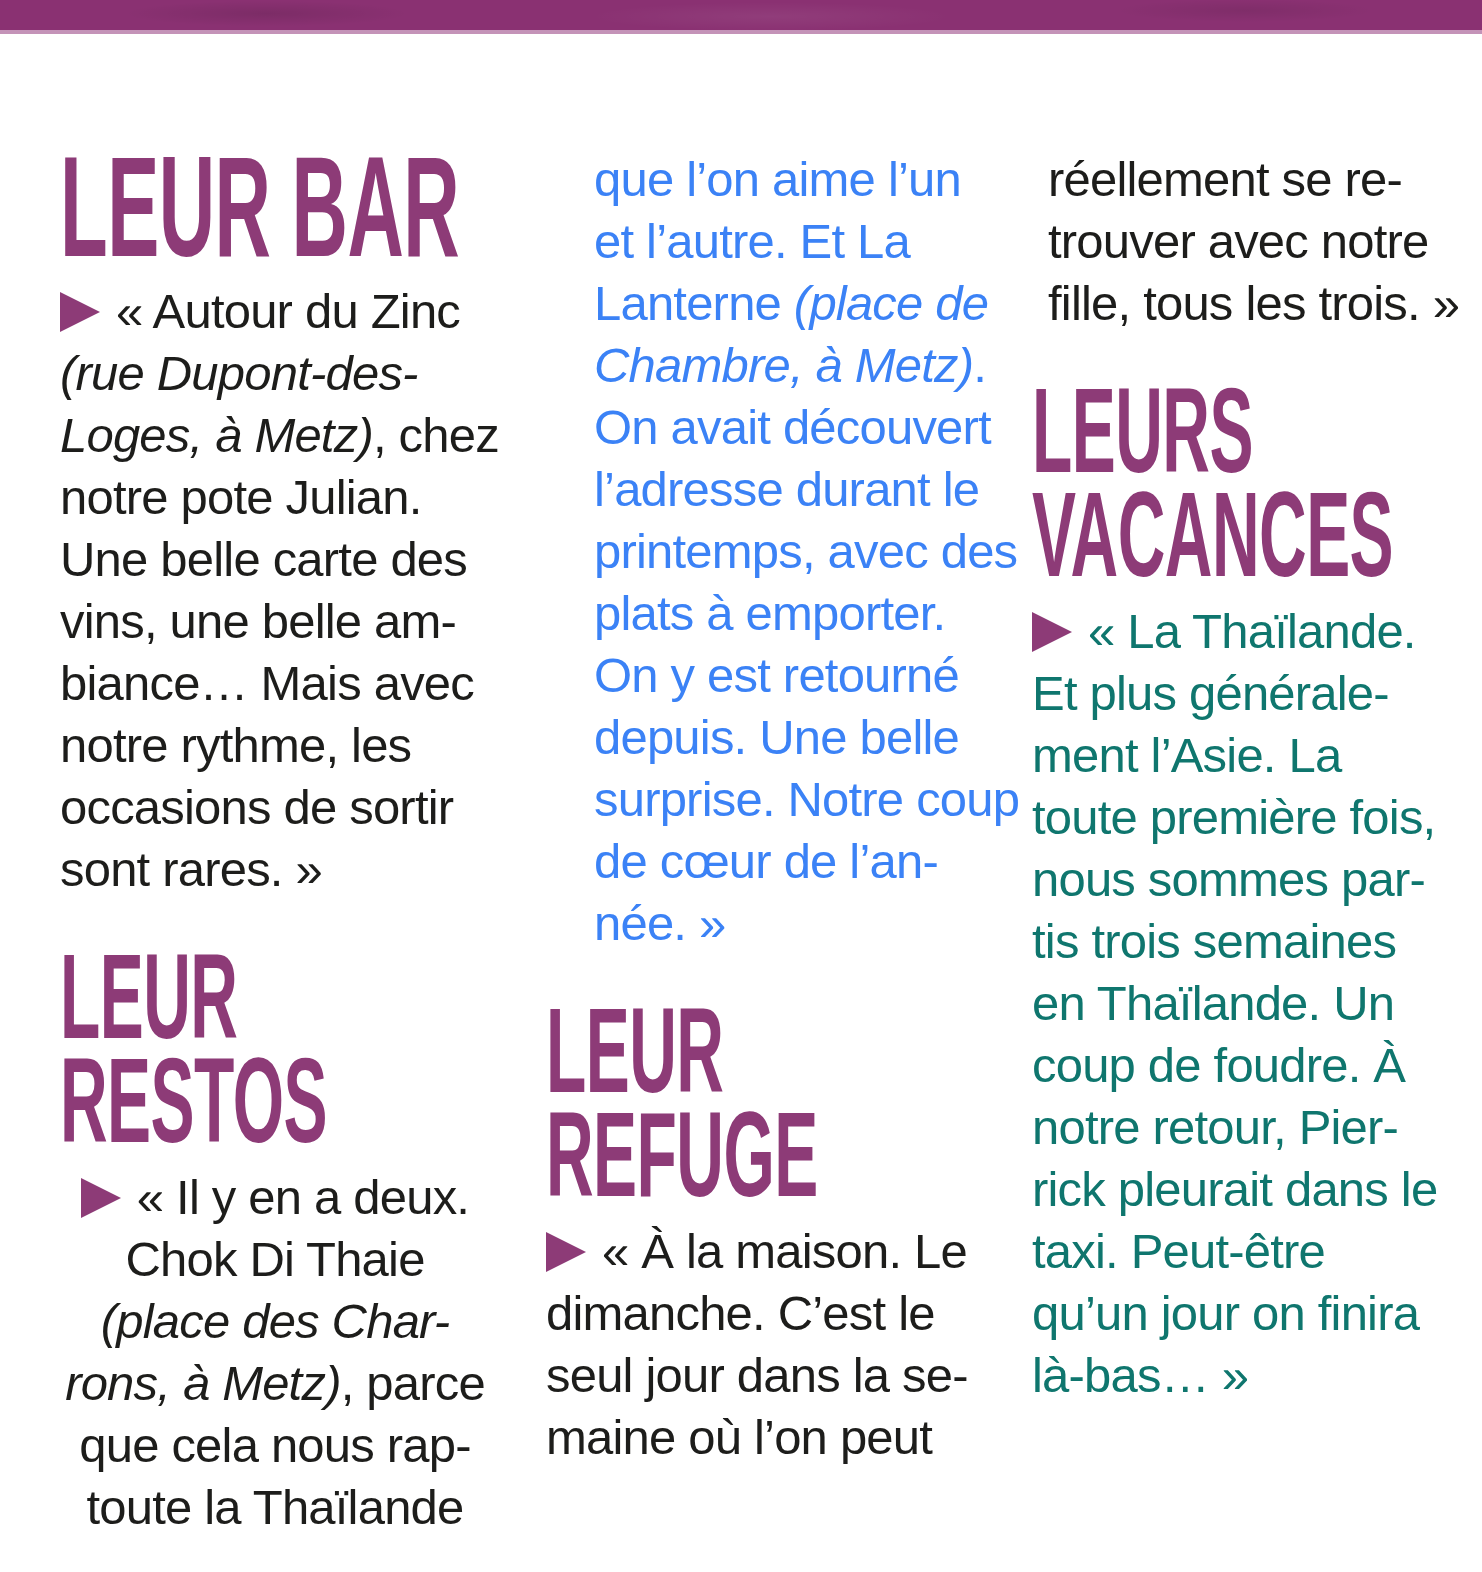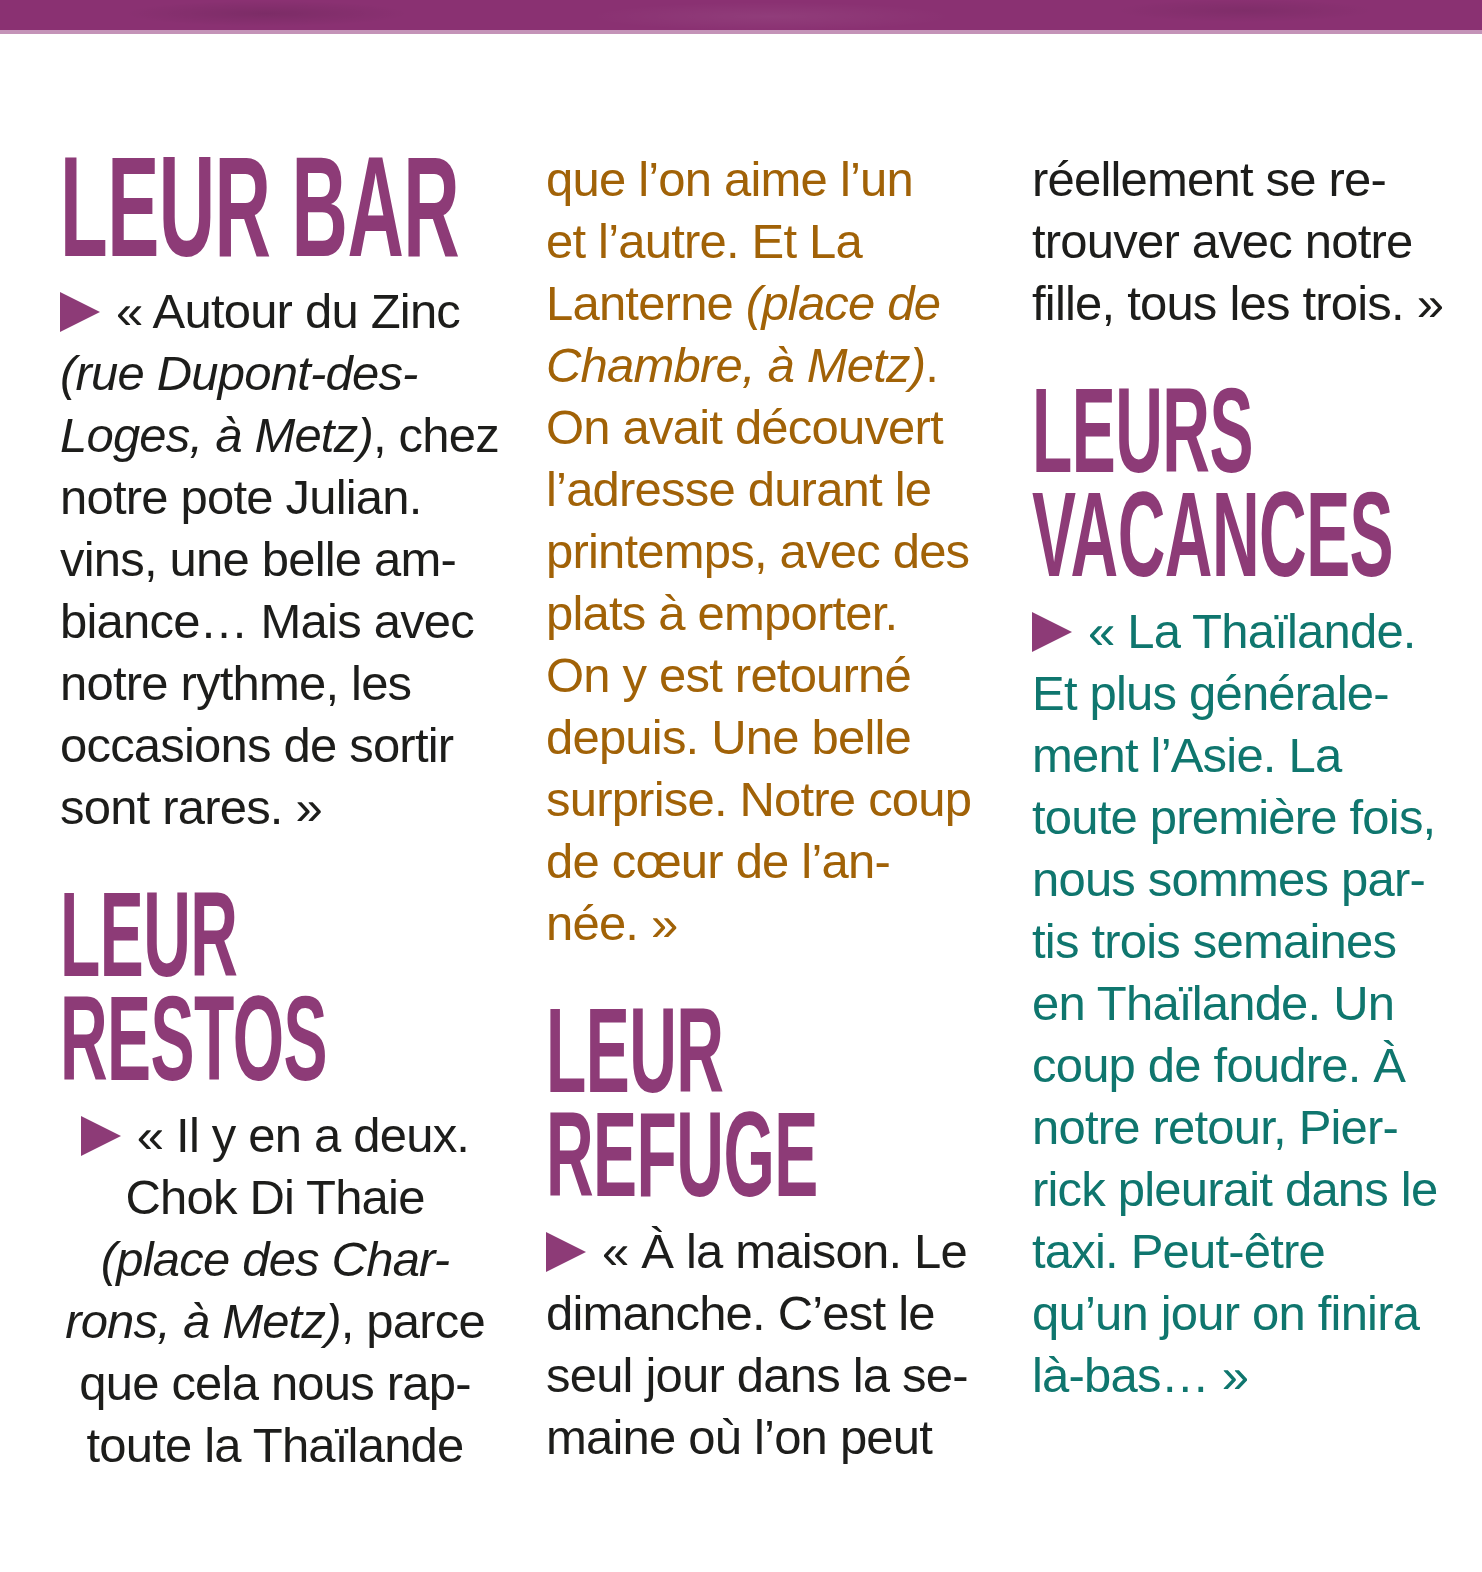--- a/index.html
+++ b/index.html
@@ -97,41 +97,42 @@
   <div class="content" id="article-columns">
       <div class="column">
         <h2 class="heading large" style="color: rgb(141, 59, 119);">
           <span class="line">LEUR BAR</span>
         </h2>
         <p class="paragraph" style="color: rgb(29, 29, 27);">
           <span class="line"><span class="arrow" style="border-left-color: rgb(141, 59, 119);"></span><span class="seg">« Autour du Zinc</span></span>
           <span class="line"><span class="seg it">(rue Dupont-des-</span></span>
           <span class="line"><span class="seg it">Loges, à Metz)</span><span class="seg">, chez</span></span>
           <span class="line"><span class="seg">notre pote Julian.</span></span>
+          <span class="line"><span class="seg">Une belle carte des</span></span>
           <span class="line"><span class="seg">vins, une belle am-</span></span>
           <span class="line"><span class="seg">biance… Mais avec</span></span>
           <span class="line"><span class="seg">notre rythme, les</span></span>
           <span class="line"><span class="seg">occasions de sortir</span></span>
           <span class="line"><span class="seg">sont rares. »</span></span>
         </p>
         <h2 class="heading" style="color: rgb(141, 59, 119);">
           <span class="line">LEUR</span>
           <span class="line">RESTOS</span>
         </h2>
         <p class="paragraph" style="color: rgb(29, 29, 27); text-align: center;">
           <span class="line"><span class="arrow" style="border-left-color: rgb(141, 59, 119);"></span><span class="seg">« Il y en a deux.</span></span>
           <span class="line"><span class="seg">Chok Di Thaie</span></span>
           <span class="line"><span class="seg it">(place des Char-</span></span>
           <span class="line"><span class="seg it">rons, à Metz)</span><span class="seg">, parce</span></span>
           <span class="line"><span class="seg">que cela nous rap-</span></span>
           <span class="line"><span class="seg">toute la Thaïlande</span></span>
         </p>
       </div>
       <div class="column">
-        <p class="paragraph" style="color: #a16207;">
+        <p class="paragraph" style="color: #3b82f6; margin-left: 48px;">
           <span class="line"><span class="seg">que l’on aime l’un</span></span>
           <span class="line"><span class="seg">et l’autre. Et La</span></span>
           <span class="line"><span class="seg">Lanterne </span><span class="seg it">(place de</span></span>
           <span class="line"><span class="seg it">Chambre, à Metz)</span><span class="seg">.</span></span>
           <span class="line"><span class="seg">On avait découvert</span></span>
           <span class="line"><span class="seg">l’adresse durant le</span></span>
           <span class="line"><span class="seg">printemps, avec des</span></span>
           <span class="line"><span class="seg">plats à emporter.</span></span>
           <span class="line"><span class="seg">On y est retourné</span></span>
           <span class="line"><span class="seg">depuis. Une belle</span></span>
@@ -144,21 +145,21 @@
           <span class="line">REFUGE</span>
         </h2>
         <p class="paragraph" style="color: rgb(29, 29, 27);">
           <span class="line"><span class="arrow" style="border-left-color: rgb(141, 59, 119);"></span><span class="seg">« À la maison. Le</span></span>
           <span class="line"><span class="seg">dimanche. C’est le</span></span>
           <span class="line"><span class="seg">seul jour dans la se-</span></span>
           <span class="line"><span class="seg">maine où l’on peut</span></span>
         </p>
       </div>
       <div class="column">
-        <p class="paragraph" style="color: rgb(29, 29, 27);">
+        <p class="paragraph" style="color: rgb(29, 29, 27); margin-left: 16px;">
           <span class="line"><span class="seg">réellement se re-</span></span>
           <span class="line"><span class="seg">trouver avec notre</span></span>
           <span class="line"><span class="seg">fille, tous les trois. »</span></span>
         </p>
         <h2 class="heading" style="color: rgb(141, 59, 119);">
           <span class="line">LEURS</span>
           <span class="line">VACANCES</span>
         </h2>
         <p class="paragraph" style="color: #0f766e;">
           <span class="line"><span class="arrow" style="border-left-color: rgb(141, 59, 119);"></span><span class="seg">« La Thaïlande.</span></span>

